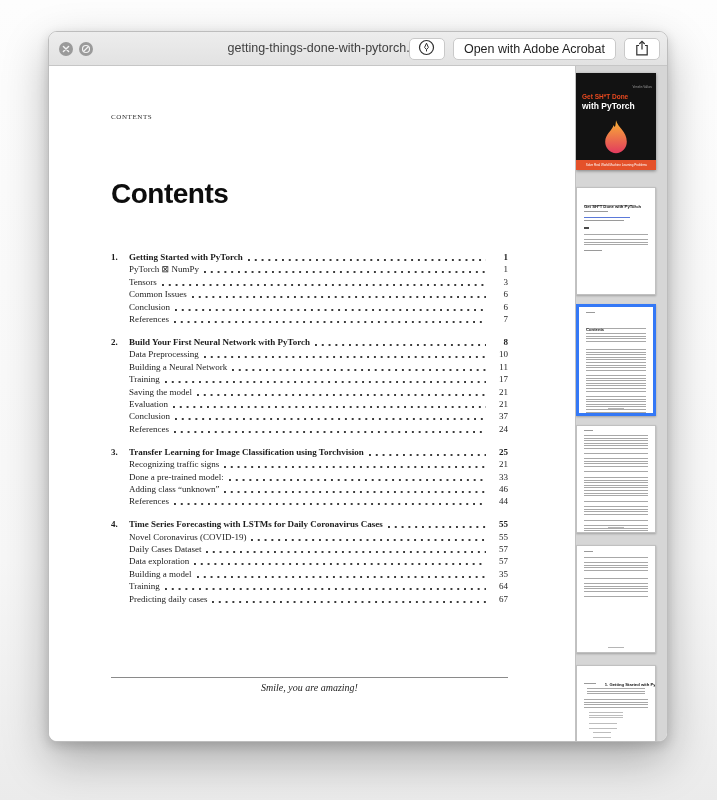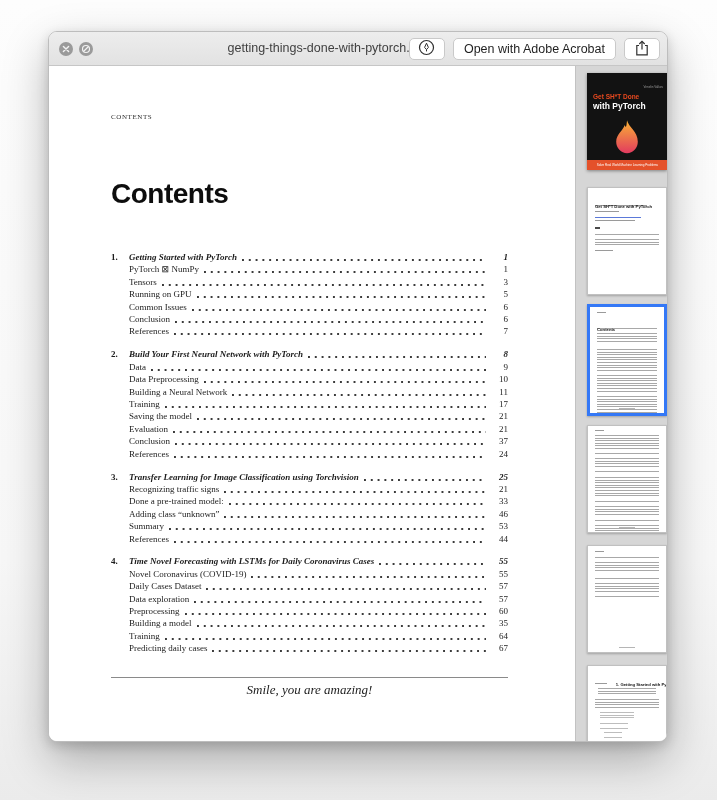--- a/index.html
+++ b/index.html
@@ -54,33 +54,33 @@
   .trow span{line-height:12.4px;}
   .trow .n{width:18px;flex:none;font-weight:bold;}
   .trow .l{flex:none;white-space:nowrap;}
   .trow .p{width:18px;flex:none;text-align:right;}
   .trow .d{
     flex:1;margin:0 4px 0 5px;
     background-image:radial-gradient(circle at 1px 9.3px,#3b3b3b .85px,transparent 1.05px);
     background-size:6.8px 12.4px;background-repeat:repeat-x;
   }
   .trow.ch{margin-top:10.5px;}
-  .trow.ch .l,.trow.ch .p{font-weight:bold;font-style:italic;}
+  .trow.ch .l,.trow.ch .p{font-weight:bold;}
   .trow.first{margin-top:0;}
   .doc-footer{position:absolute;left:0;top:611px;width:100%;}
   .doc-footer hr{border:none;border-top:1px solid #8a8a8a;margin:0;}
   .doc-footer .note{
     text-align:center;font-family:"Liberation Serif",serif;font-style:italic;
-    font-size:13px;color:#222;margin-top:4px;
+    font-size:10px;color:#222;margin-top:4px;
   }
   
   .sidebar{
     position:absolute;right:0;top:34px;bottom:0;width:92px;
     background:#d6d6d6;border-left:1px solid #c2c2c2;box-sizing:border-box;
-    overflow:hidden;display:flex;flex-direction:column;align-items:flex-end;
+    overflow:hidden;display:flex;flex-direction:column;align-items:flex-start;
     padding-top:7px;
   }
   .thumb{flex:none;width:80px;box-sizing:border-box;position:relative;cursor:default;}
   .thumb.pagey{background:#fff;border:1px solid #c0c0c0;box-shadow:0 1px 2px rgba(0,0,0,.25);height:108px;overflow:hidden;}
   .thumb.selected{border:3px solid #3478f6;height:112px;}
   .mb17{margin-bottom:17px;} .mb9{margin-bottom:9px;} .mb12{margin-bottom:12px;}
   
   .cover{height:97px;background:#121212;box-shadow:0 1px 3px rgba(0,0,0,.4);overflow:hidden;}
   .cover .author{position:absolute;top:3px;right:4px;height:4px;}
   .cover .author span{display:inline-block;font-size:6px;color:#9a9a9a;transform:scale(.5);transform-origin:100% 0;white-space:nowrap;}
@@ -165,26 +165,20 @@
             <span class="p">1</span>
           </div>
         <div class="trow">
             <span class="n"></span>
             <span class="l">Tensors</span>
             <span class="d"></span>
             <span class="p">3</span>
           </div>
         <div class="trow">
             <span class="n"></span>
-            <span class="l">Running on GPU</span>
-            <span class="d"></span>
-            <span class="p">5</span>
-          </div>
-        <div class="trow">
-            <span class="n"></span>
             <span class="l">Common Issues</span>
             <span class="d"></span>
             <span class="p">6</span>
           </div>
         <div class="trow">
             <span class="n"></span>
             <span class="l">Conclusion</span>
             <span class="d"></span>
             <span class="p">6</span>
           </div>
@@ -196,26 +190,20 @@
           </div>
 
         <div class="trow ch">
           <span class="n">2.</span>
           <span class="l">Build Your First Neural Network with PyTorch</span>
           <span class="d"></span>
           <span class="p">8</span>
         </div>
         <div class="trow">
             <span class="n"></span>
-            <span class="l">Data</span>
-            <span class="d"></span>
-            <span class="p">9</span>
-          </div>
-        <div class="trow">
-            <span class="n"></span>
             <span class="l">Data Preprocessing</span>
             <span class="d"></span>
             <span class="p">10</span>
           </div>
         <div class="trow">
             <span class="n"></span>
             <span class="l">Building a Neural Network</span>
             <span class="d"></span>
             <span class="p">11</span>
           </div>
@@ -269,60 +257,48 @@
             <span class="p">33</span>
           </div>
         <div class="trow">
             <span class="n"></span>
             <span class="l">Adding class “unknown”</span>
             <span class="d"></span>
             <span class="p">46</span>
           </div>
         <div class="trow">
             <span class="n"></span>
-            <span class="l">Summary</span>
-            <span class="d"></span>
-            <span class="p">53</span>
-          </div>
-        <div class="trow">
-            <span class="n"></span>
             <span class="l">References</span>
             <span class="d"></span>
             <span class="p">44</span>
           </div>
 
         <div class="trow ch">
           <span class="n">4.</span>
-          <span class="l">Time Novel Forecasting with LSTMs for Daily Coronavirus Cases</span>
+          <span class="l">Time Series Forecasting with LSTMs for Daily Coronavirus Cases</span>
           <span class="d"></span>
           <span class="p">55</span>
         </div>
         <div class="trow">
             <span class="n"></span>
             <span class="l">Novel Coronavirus (COVID-19)</span>
             <span class="d"></span>
             <span class="p">55</span>
           </div>
         <div class="trow">
             <span class="n"></span>
             <span class="l">Daily Cases Dataset</span>
             <span class="d"></span>
             <span class="p">57</span>
           </div>
         <div class="trow">
             <span class="n"></span>
             <span class="l">Data exploration</span>
             <span class="d"></span>
             <span class="p">57</span>
-          </div>
-        <div class="trow">
-            <span class="n"></span>
-            <span class="l">Preprocessing</span>
-            <span class="d"></span>
-            <span class="p">60</span>
           </div>
         <div class="trow">
             <span class="n"></span>
             <span class="l">Building a model</span>
             <span class="d"></span>
             <span class="p">35</span>
           </div>
         <div class="trow">
             <span class="n"></span>
             <span class="l">Training</span>

